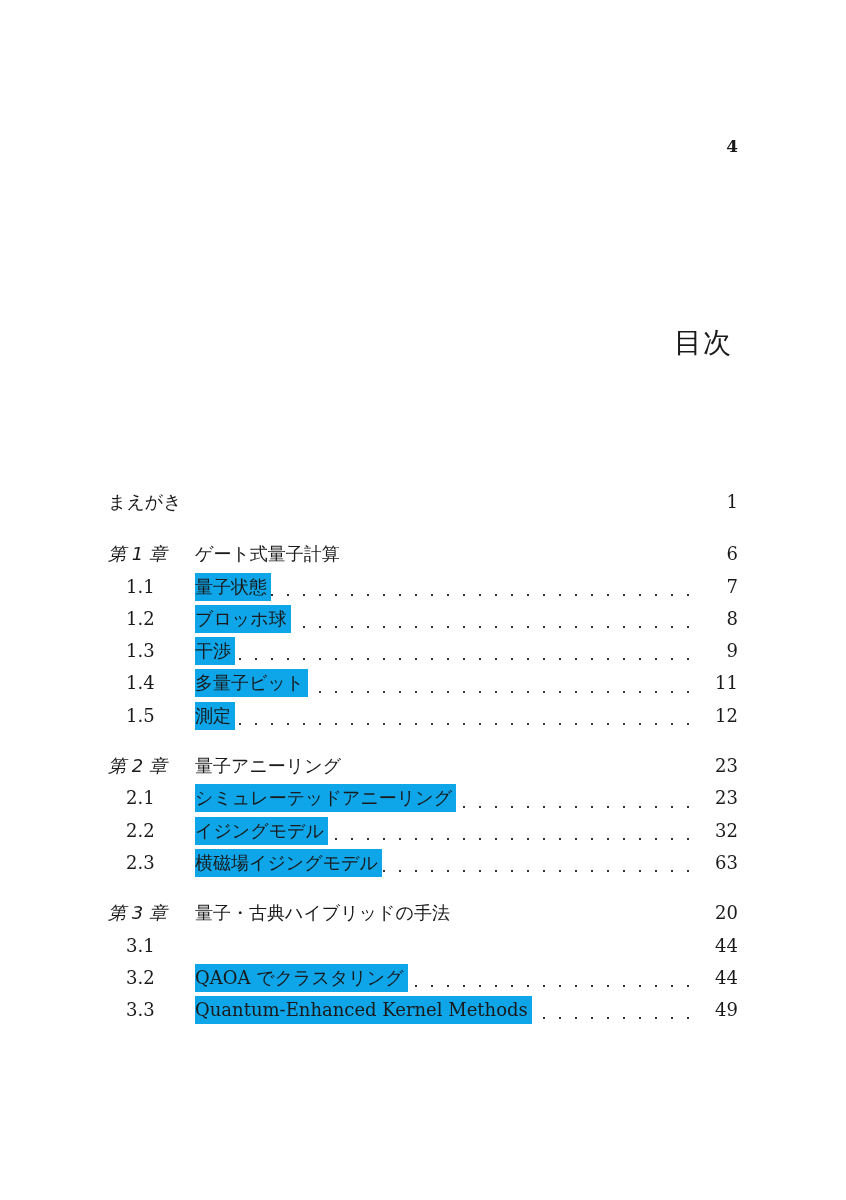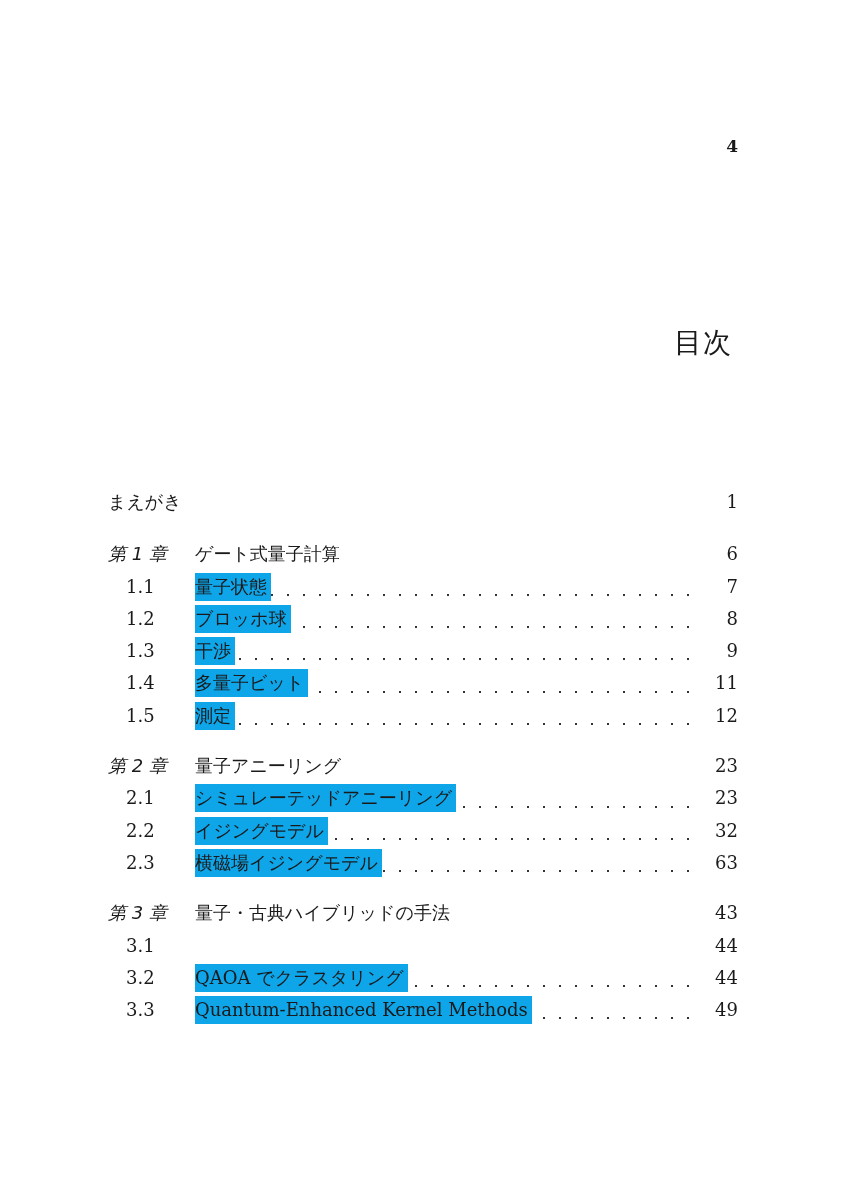--- a/index.html
+++ b/index.html
@@ -94,21 +94,21 @@
         <span class="label">横磁場イジングモデル</span>
         <span class="leader"></span>
         <span class="pg">63</span>
       </div>
   </div>
 
   <div class="group">
     <div class="row chapter">
       <span class="num">第 3 章</span>
       <span>量子・古典ハイブリッドの手法</span>
-      <span class="pg">43</span>
+      <span class="pg">20</span>
     </div>
     <div class="row section">
         <span class="num">3.1</span>
         <span class="pg">44</span>
       </div>
     <div class="row section">
         <span class="num">3.2</span>
         <span class="label">QAOA でクラスタリング</span>
         <span class="leader"></span>
         <span class="pg">44</span>

